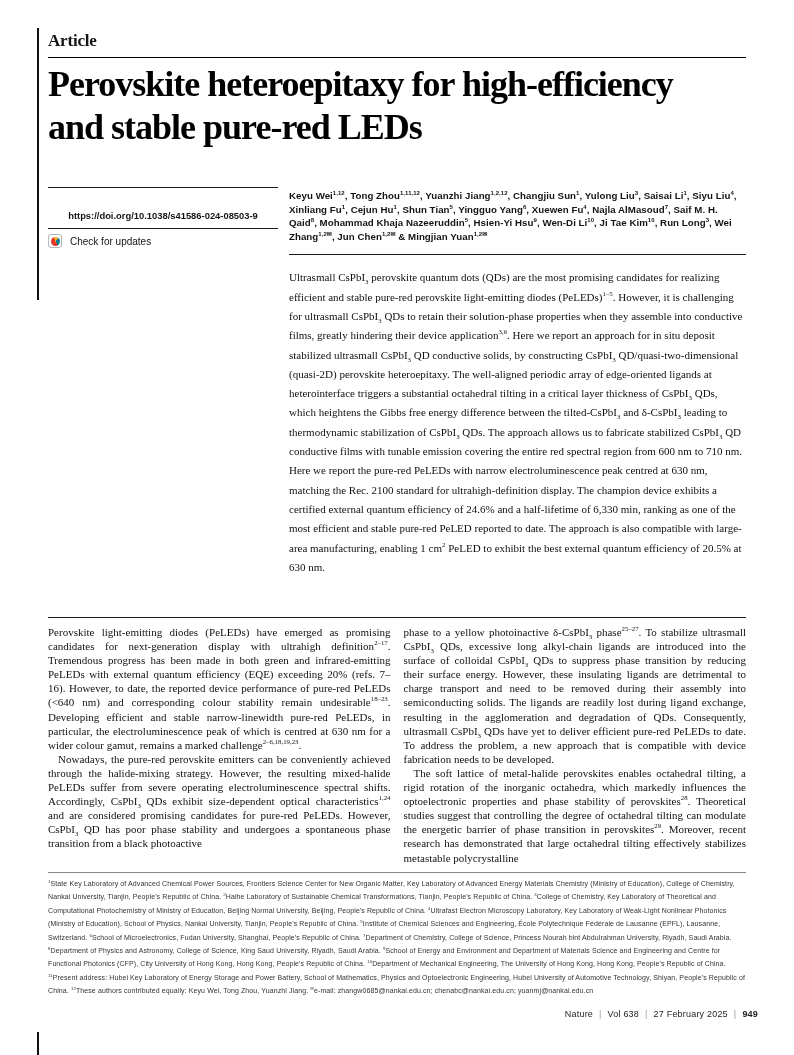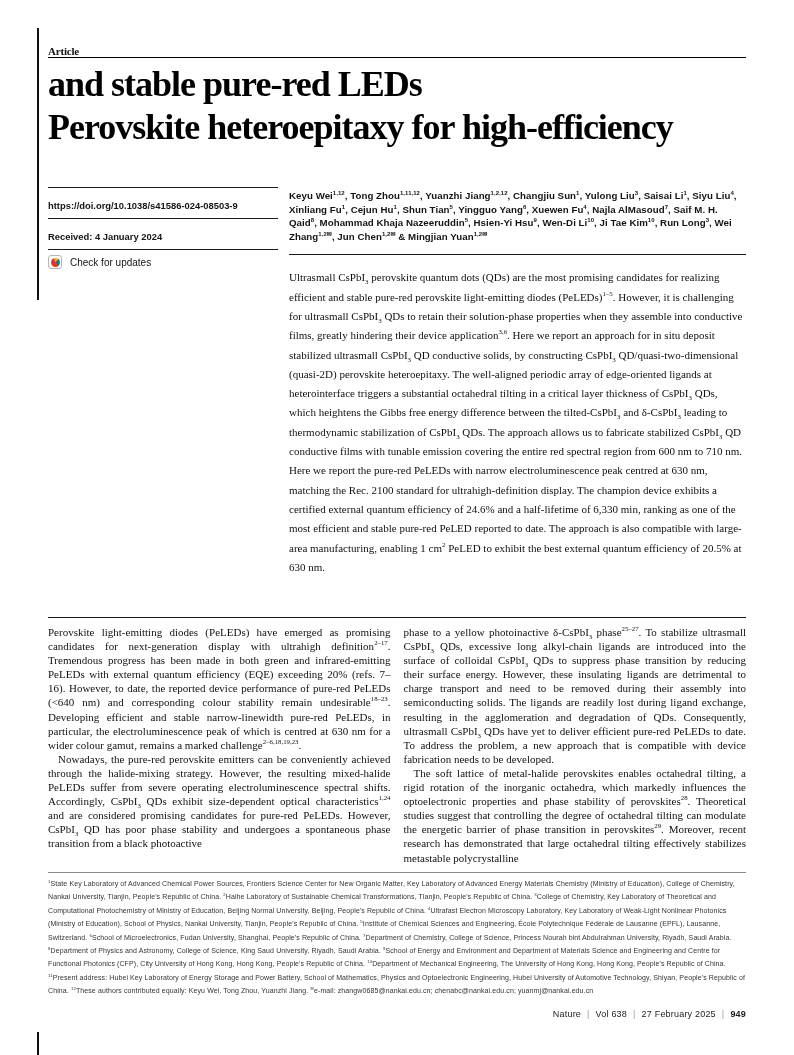--- a/index.html
+++ b/index.html
@@ -12,71 +12,70 @@
   sup{font-size:0.62em;line-height:0;vertical-align:super;}
   sub{font-size:0.62em;line-height:0;vertical-align:sub;}
   p{margin:0;}
 
   
   .v-rule-top{position:absolute;left:37px;top:28px;width:2px;height:272px;background:#111;}
   .v-rule-bottom{position:absolute;left:37px;top:1032px;width:2px;height:23px;background:#111;}
 
   .content{position:absolute;left:48px;top:0;width:698px;}
 
-  .article-label{position:absolute;top:45px;left:0;font-weight:700;font-size:11px;letter-spacing:-0.2px;}
+  .article-label{position:absolute;top:31px;left:0;font-weight:700;font-size:17px;letter-spacing:-0.2px;}
   .header-rule{position:absolute;top:57px;left:0;width:698px;border-top:1.7px solid #000;}
   .title{position:absolute;top:63px;left:0;width:700px;font-weight:700;font-size:36px;line-height:43px;letter-spacing:-1px;color:#000;}
 
   .meta-flex{position:absolute;top:187px;left:0;width:698px;display:flex;}
   .sidebar{width:230px;flex:0 0 230px;}
-  .sidebar-row{border-top:1.2px solid #1a1a1a;padding:12px 0 7px;font-weight:700;font-size:9.4px;line-height:11px;letter-spacing:0;}
+  .sidebar-row{border-top:1.2px solid #1a1a1a;padding:22px 0 7px;font-weight:700;font-size:9.4px;line-height:11px;letter-spacing:0;text-align:center;}
   .check-row{border-top:1.2px solid #1a1a1a;padding:5px 0 0 0;display:flex;align-items:center;gap:8px;font-weight:400;font-size:10px;}
   .crossmark{width:14px;height:14px;border:1px solid #b5b5b5;border-radius:3px;background:#fff;display:flex;align-items:center;justify-content:center;box-sizing:border-box;}
   .crossmark .disc{width:9px;height:9px;border-radius:50%;background:conic-gradient(from 150deg,#e4352b 0 52%,#f5b01e 52% 68%,#0e7f93 68% 100%);}
 
   .author-block{margin-left:11px;flex:1;min-width:0;}
   .authors{font-weight:700;font-size:9.7px;line-height:13.6px;letter-spacing:0.05px;padding-top:2px;}
   .author-rule{border-top:1.2px solid #1a1a1a;margin-top:11px;}
   .abstract{margin-top:13px;font-size:11px;line-height:19.3px;color:#101010;}
 
   .cols-rule{position:absolute;top:617px;left:0;width:698px;border-top:1.2px solid #1a1a1a;}
   .columns{position:absolute;top:625px;left:0;width:698px;display:flex;gap:13px;}
   .col{flex:1;min-width:0;text-align:justify;font-size:11px;line-height:14.1px;color:#111;}
   .col p + p{text-indent:10px;}
 
   .footnote-rule{position:absolute;top:872px;left:0;width:698px;border-top:1px solid #8a8a8a;}
   .footnotes{position:absolute;top:877px;left:0;width:698px;font-size:7px;line-height:13.4px;color:#333;letter-spacing:0.1px;}
 
-  .page-footer{position:absolute;top:1009px;left:0;width:698px;text-align:right;font-size:9px;color:#1d1d1d;letter-spacing:0.2px;}
+  .page-footer{position:absolute;top:1009px;left:12px;width:698px;text-align:right;font-size:9px;color:#1d1d1d;letter-spacing:0.2px;}
   .page-footer .sep{color:#9a9a9a;margin:0 6px;font-weight:400;}
   .page-footer .page-num{font-weight:700;}
 </style>
 </head>
 <body>
 
 <div>
 
   <div class="v-rule-top"></div>
   <div class="v-rule-bottom"></div>
 
   <div class="content">
 
     <div class="article-label serif">Article</div>
     <div class="header-rule"></div>
 
     <h1 class="title serif" style="margin:0;">
+      <span style="display:block;">Perovskite heteroepitaxy for high-efficiency</span>
       <span style="display:block;">and stable pure-red LEDs</span>
-      <span style="display:block;">Perovskite heteroepitaxy for high-efficiency</span>
     </h1>
 
     <div class="meta-flex">
 
       <aside class="sidebar">
         <div class="sidebar-row">https://doi.org/10.1038/s41586-024-08503-9</div>
-        <div class="sidebar-row">Received: 4 January 2024</div>
         <div class="check-row">
           <span class="crossmark">
               <span class="disc"></span>
             </span>
           <span>Check for updates</span>
         </div>
       </aside>
 
       <div class="author-block">
         <p class="authors">Keyu Wei<sup>1,12</sup>, Tong Zhou<sup>1,11,12</sup>, Yuanzhi Jiang<sup>1,2,12</sup>, Changjiu Sun<sup>1</sup>, Yulong Liu<sup>3</sup>, Saisai Li<sup>1</sup>, Siyu Liu<sup>4</sup>, Xinliang Fu<sup>1</sup>, Cejun Hu<sup>1</sup>, Shun Tian<sup>5</sup>, Yingguo Yang<sup>6</sup>, Xuewen Fu<sup>4</sup>, Najla AlMasoud<sup>7</sup>, Saif M. H. Qaid<sup>8</sup>, Mohammad Khaja Nazeeruddin<sup>5</sup>, Hsien-Yi Hsu<sup>9</sup>, Wen-Di Li<sup>10</sup>, Ji Tae Kim<sup>10</sup>, Run Long<sup>3</sup>, Wei Zhang<sup>1,2✉</sup>, Jun Chen<sup>1,2✉</sup> &amp; Mingjian Yuan<sup>1,2✉</sup></p>

